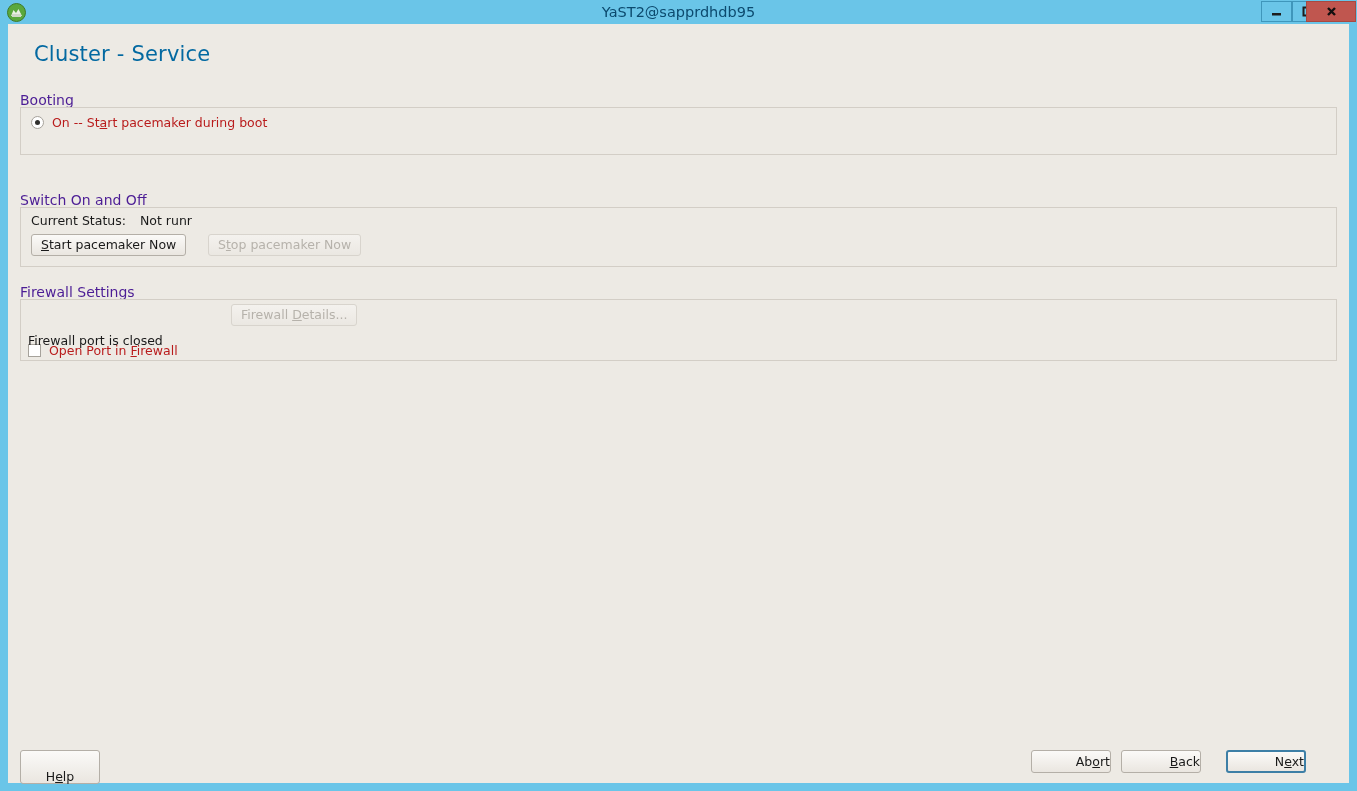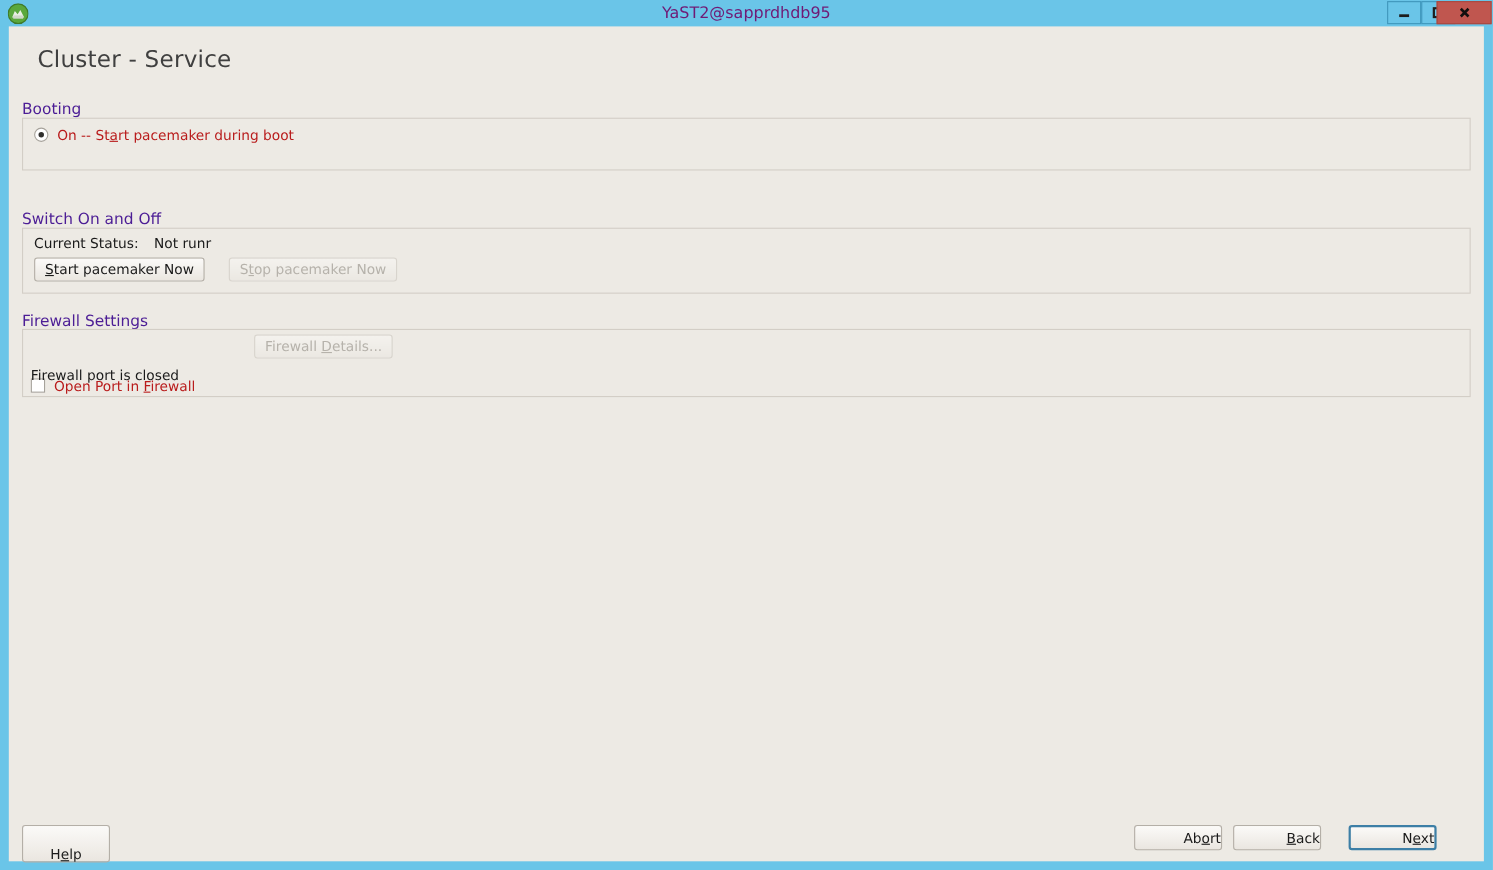--- a/index.html
+++ b/index.html
@@ -37,21 +37,21 @@
     width: 19px; height: 19px;
   }
   #title-text {
     position: absolute;
     left: 0; top: 0;
     width: 1357px;
     height: 24px;
     line-height: 24px;
     text-align: center;
     font-size: 14.5px;
-    color: #701a75;
+    color: #0c4a6e;
     font-family: "DejaVu Sans", "Liberation Sans", sans-serif;
   }
   .winbtn {
     position: absolute;
     top: 1px;
     height: 21px;
     width: 31px;
     background: #6ac5e8;
     border: 1px solid #3f96bb;
     box-sizing: border-box;
@@ -73,21 +73,21 @@
     height: 759px;
     background: #edeae4;
     box-sizing: border-box;
   }
 
   #page-title {
     position: absolute;
     left: 26px;
     top: 18px;
     font-size: 21px;
-    color: #404040;
+    color: #0369a1;
     letter-spacing: 0.2px;
     font-family: "DejaVu Sans", "Liberation Sans", sans-serif;
   }
 
   .group-label {
     position: absolute;
     font-size: 14px;
     color: #4c1d95;
     left: 12px;
   }

